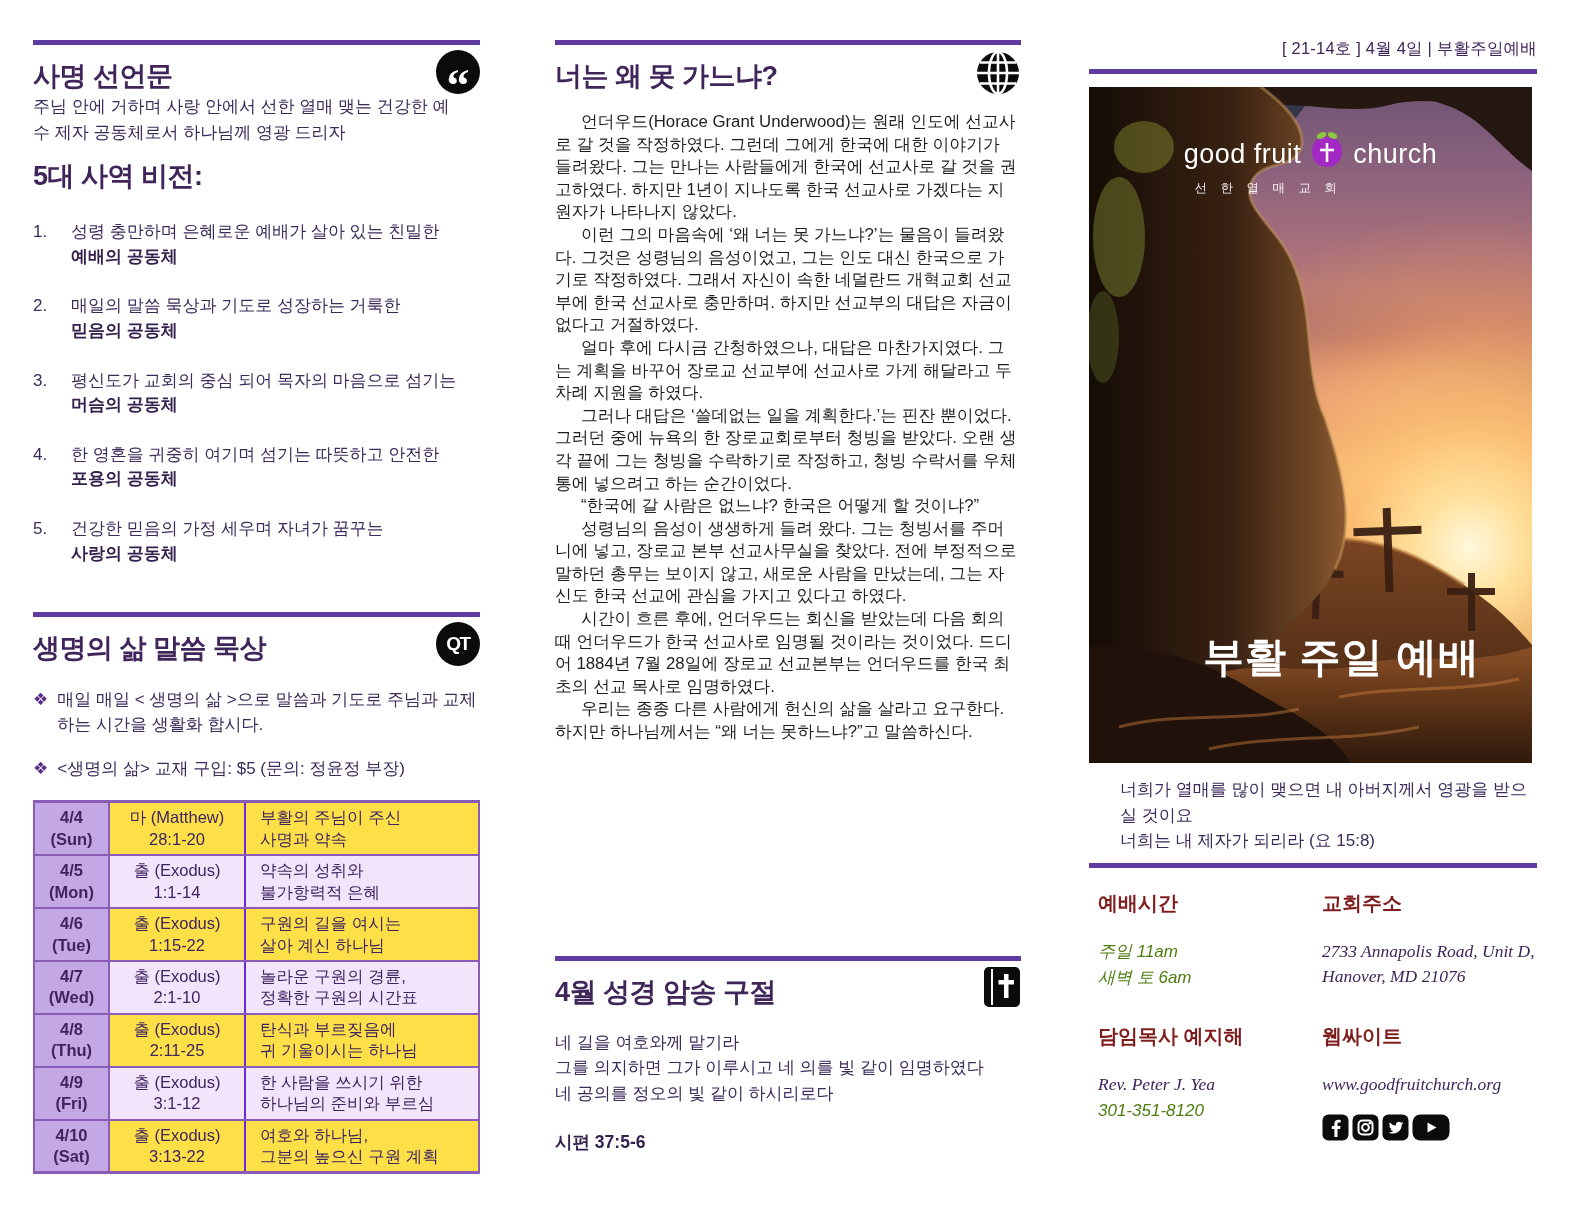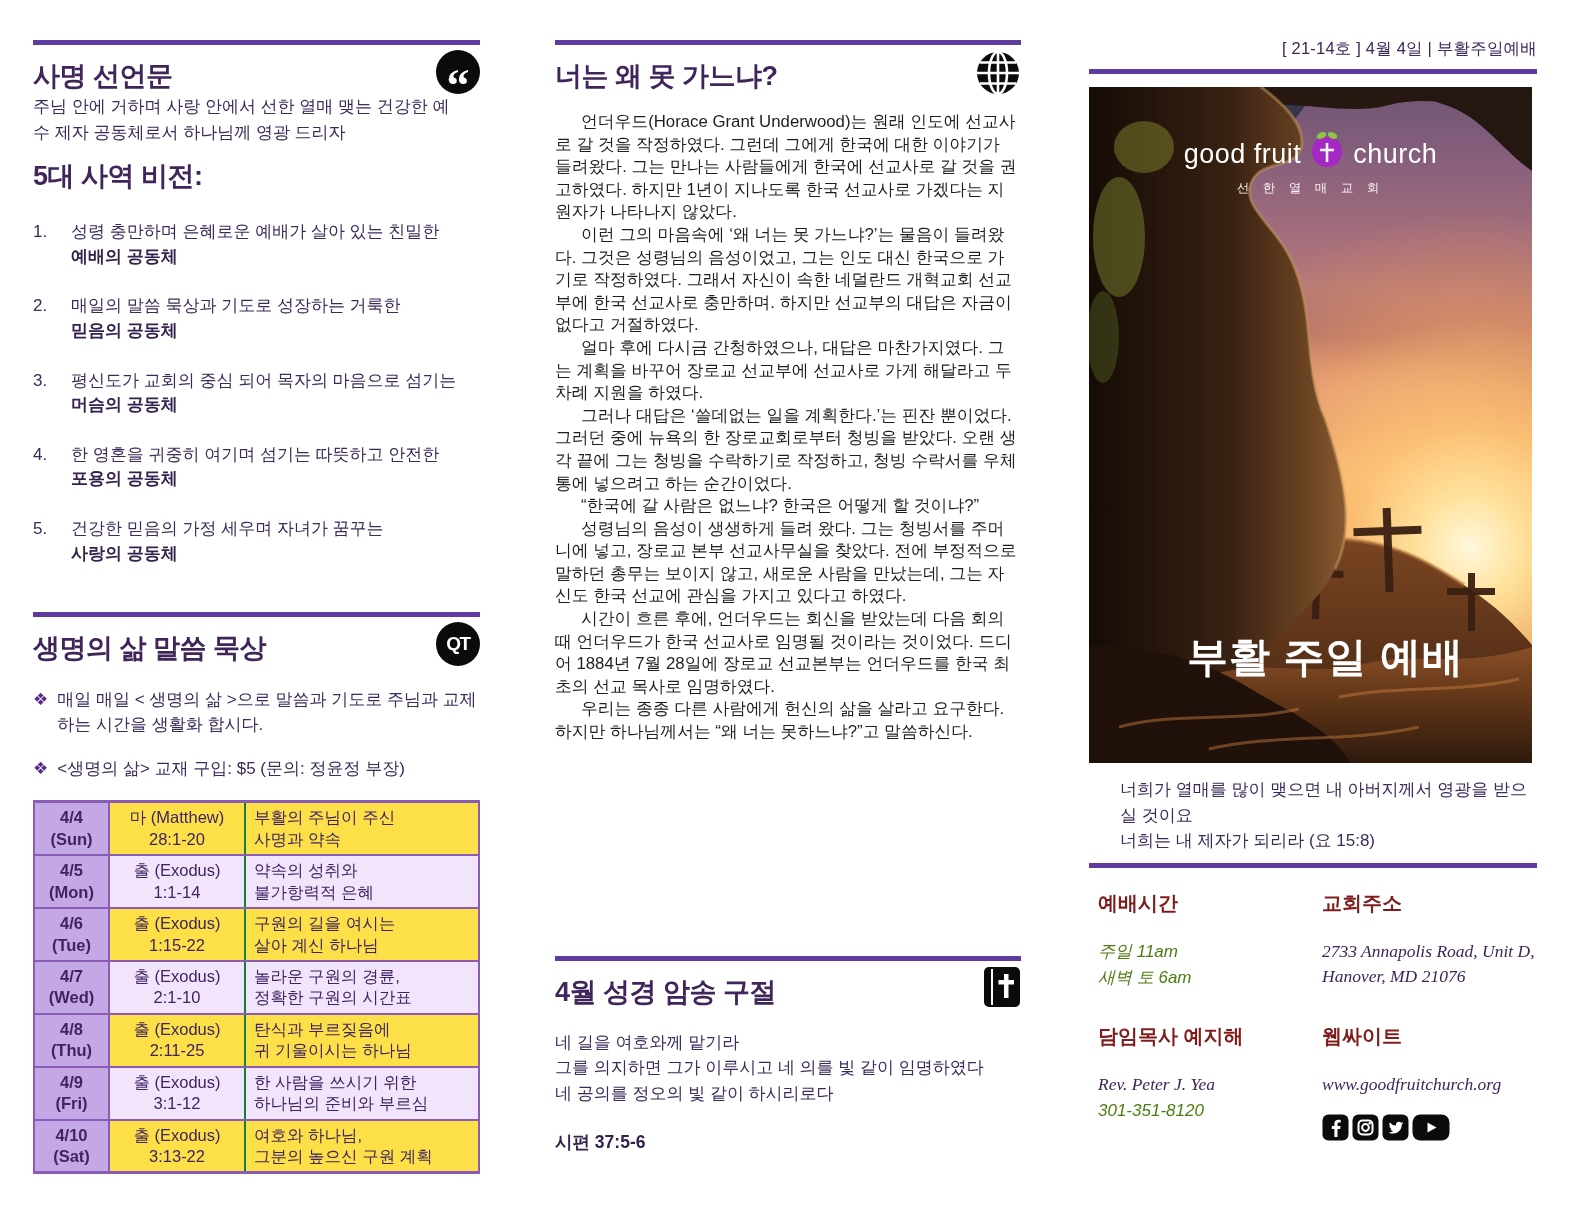--- a/index.html
+++ b/index.html
@@ -38,21 +38,21 @@
   .bullet .diamond { color:#5a2d87; font-size:17px; margin-right:9px; line-height:1.45; }
   .bullet .btext { font-size:17px; line-height:1.45; color:#3b2a5a; width:420px; }
 
   .qt-table { margin-top:9px; border:2px solid #8a5cb8; border-top-width:3px; border-bottom-width:3px; width:447px; }
   .qt-row { display:grid; grid-template-columns:73px 136px 1fr; border-top:2px solid #8a5cb8; }
   .qt-row:first-child { border-top:none; }
   .qt-cell { min-height:49px; display:flex; flex-direction:column; justify-content:center; padding:4px 2px;
              font-size:16.5px; line-height:1.3; color:#3f2462; }
   .c-date { background:#c4a8e6; font-weight:bold; text-align:center; }
   .c-book { border-left:2px solid #8a5cb8; text-align:center; }
-  .c-desc { border-left:2px solid #15803d; padding-left:8px; }
+  .c-desc { border-left:2px solid #6d28d9; padding-left:14px; }
   .row-alt .c-book, .row-alt .c-desc { background:#f2e4fa; }
   .row-plain .c-book, .row-plain .c-desc { background:#fde047; }
 
   
   .globe-icon { width:46px; height:46px; }
   .article { margin-top:17px; }
   .para { font-size:16.8px; line-height:22.6px; color:#1e1d20; text-indent:26px; }
   .memory-section { margin-top:212px; }
   .bible-icon { width:38px; height:42px; }
   .verse-lines { margin-top:20px; }
@@ -75,22 +75,22 @@
       radial-gradient(circle at 86% 68%, #fff8dc 0%, #ffe09a 9%, rgba(255,195,115,0.85) 20%, rgba(242,155,90,0.42) 38%, rgba(0,0,0,0) 56%),
       radial-gradient(ellipse 65% 12% at 55% 46%, rgba(244,176,152,0.55), rgba(0,0,0,0) 70%),
       radial-gradient(ellipse 70% 10% at 40% 36%, rgba(142,86,108,0.5), rgba(0,0,0,0) 70%),
       radial-gradient(ellipse 60% 10% at 70% 57%, rgba(250,200,150,0.5), rgba(0,0,0,0) 70%),
       radial-gradient(ellipse 70% 16% at 90% 95%, rgba(235,175,95,0.8), rgba(0,0,0,0) 60%),
       linear-gradient(180deg, #6e5573 0%, #8a617d 12%, #a9707b 24%, #c08173 36%, #d89a6f 48%, #ecb478 58%, #d69057 68%, #9c5c33 78%, #5f3a22 88%, #38231a 100%);
   }
   .hero-svg { position:absolute; inset:0; }
   .hero-logo { position:absolute; top:44px; left:0; right:0; display:flex; flex-direction:column; align-items:center; }
   .logo-row { display:flex; align-items:center; gap:8px; color:#fff; font-size:27px; letter-spacing:0.5px; }
-  .logo-sub { width:232px; text-align:center; color:rgba(255,255,255,0.92); font-size:12.5px; letter-spacing:5px; margin-top:2px; }
-  .hero-title { position:absolute; top:543px; left:0; width:100%; text-align:center; padding-left:30px;
+  .logo-sub { width:232px; text-align:left; color:rgba(255,255,255,0.92); font-size:12.5px; letter-spacing:5px; margin-top:2px; }
+  .hero-title { position:absolute; top:543px; left:16px; width:100%; text-align:center; padding-left:30px;
                 font-size:41px; font-weight:bold; color:#ffffff; letter-spacing:1px; }
 
   .hero-verse { margin-top:14px;margin-left:31px; }
   .info-rule { margin-top:21px; }
   .info-grid { display:grid; grid-template-columns:224px 1fr; margin-top:22px; padding-left:9px; }
   .info-grid2 { margin-top:32px; }
   .info-title { font-size:20px; font-weight:bold; color:#7f1d1d; }
   .info-lines { margin-top:22px; }
   .info-line { font-size:17px; line-height:1.55; color:#4d7c0f;font-style:italic; }
   .info-serif { font-family:"Liberation Serif","DejaVu Serif",serif; font-style:italic; font-size:17.5px; line-height:1.45; color:#3f2559; }

